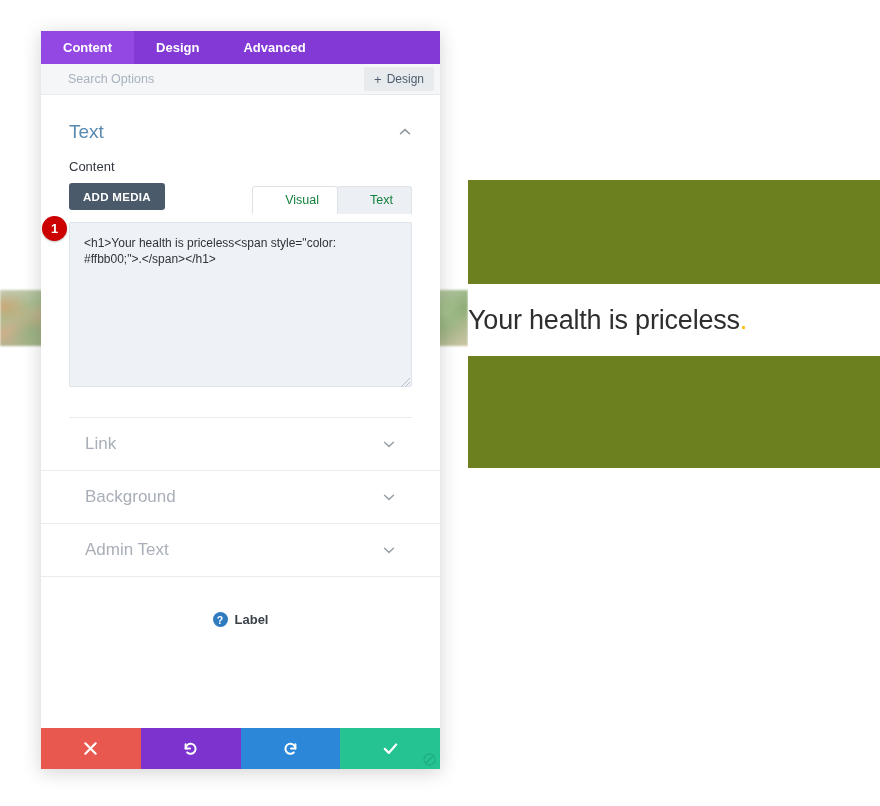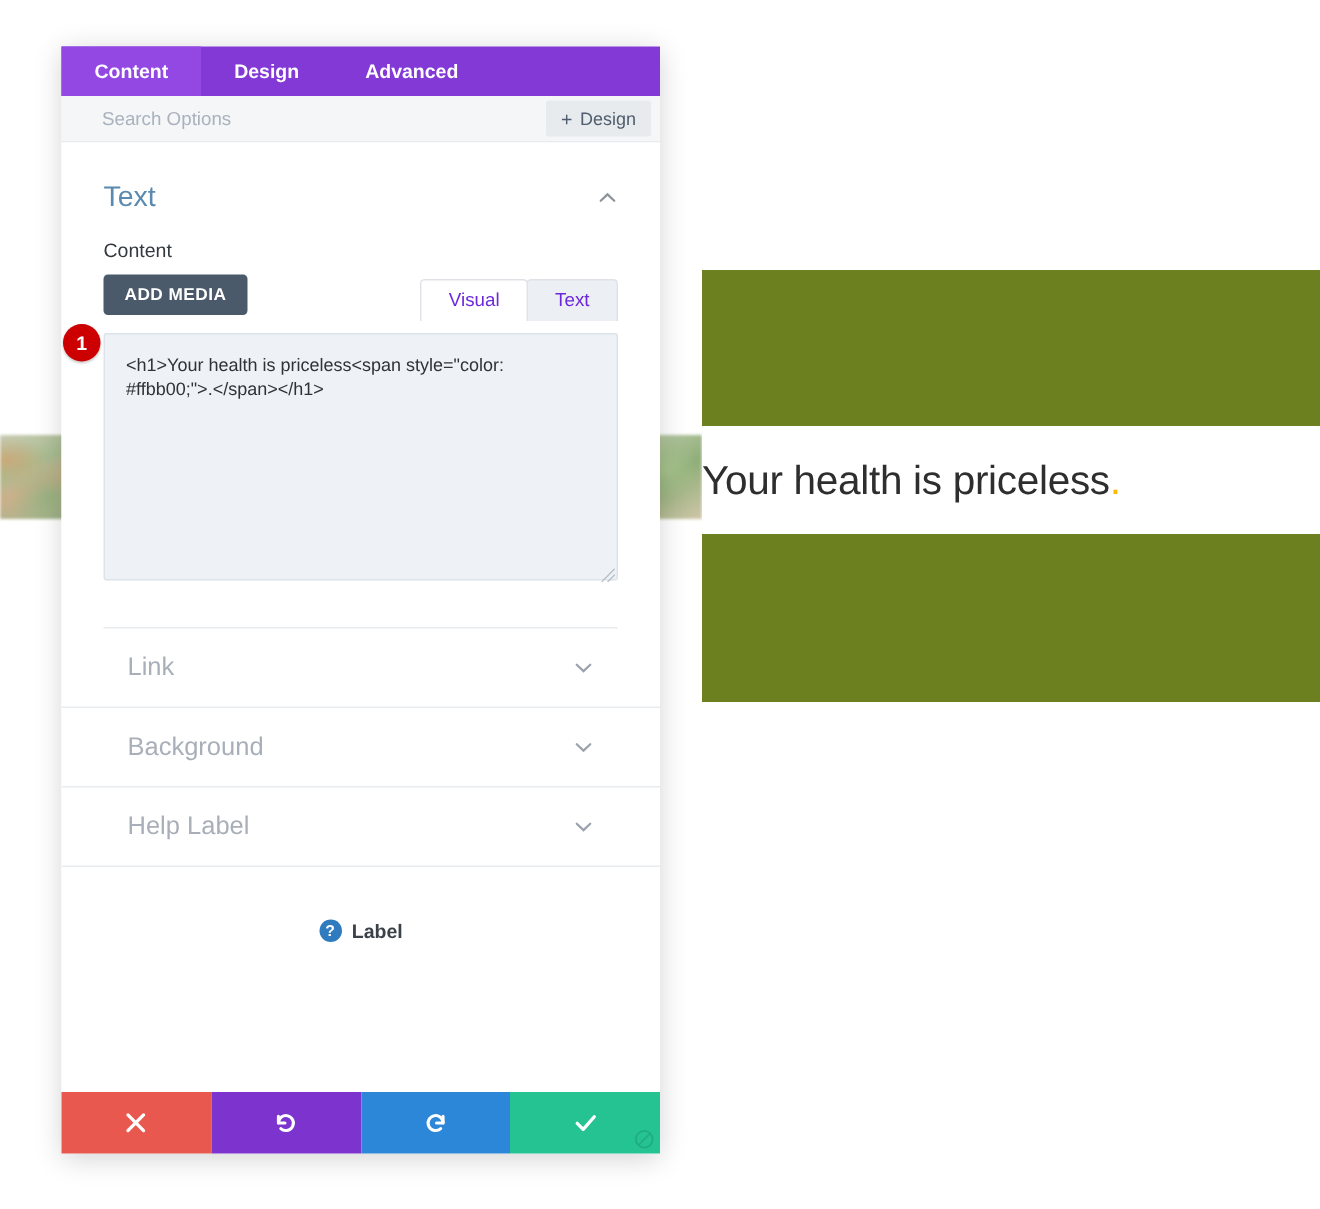--- a/index.html
+++ b/index.html
@@ -102,21 +102,21 @@
   .field-label { font-size: 13px; color: #33383f; margin-bottom: 9px; }
 
   .addmedia-row { display: flex; align-items: flex-start; position: relative; height: 30px; }
   .add-media-btn {
     background: #4a5a6a; color: #ffffff; border: none; border-radius: 3px;
     height: 27px; padding: 0 14px; font-size: 11.5px; font-weight: bold;
     letter-spacing: 0.3px; cursor: pointer; font-family: "Liberation Sans", sans-serif; text-align: center;
   }
   .editor-tabs { position: absolute; right: 0; bottom: -1px; display: flex; }
   .editor-tab {
-    font-size: 12.5px; color: #6d28d9; padding: 6px 18px 7px 18px;
+    font-size: 12.5px; color: #15803d; padding: 6px 18px 7px 32px;
     border: 1px solid #dfe3e8; border-bottom: none; cursor: pointer;
     background: #ffffff; border-radius: 3px 3px 0 0; margin-left: -1px;
   }
   .editor-tab.active { background: #eceff3; border-color: #dfe3e8; }
 
   .code-wrap { position: relative; margin-top: 9px; }
   .badge-1 {
     position: absolute; left: -27px; top: -6px; width: 25px; height: 25px;
     border-radius: 50%; background: #cc0000; color: #ffffff;
     font-size: 13px; font-weight: bold; display: flex;
@@ -253,21 +253,21 @@
       <div class="section-closed">
         <span class="section-title-closed">Background</span>
         <span class="chev">
           <svg width="14" height="14" viewBox="0 0 14 14" aria-hidden="true">
             <path d="M2.5 5.2L7 9.4l4.5-4.2" fill="none" stroke="#9aa2ac" stroke-width="1.5" stroke-linecap="round"></path>
           </svg>
         </span>
       </div>
 
       <div class="section-closed">
-        <span class="section-title-closed">Help Label</span>
+        <span class="section-title-closed">Admin Text</span>
         <span class="chev">
           <svg width="14" height="14" viewBox="0 0 14 14" aria-hidden="true">
             <path d="M2.5 5.2L7 9.4l4.5-4.2" fill="none" stroke="#9aa2ac" stroke-width="1.5" stroke-linecap="round"></path>
           </svg>
         </span>
       </div>
 
       <div class="help-row">
         <span class="help-icon">?</span>
         <span class="help-text">Label</span>

